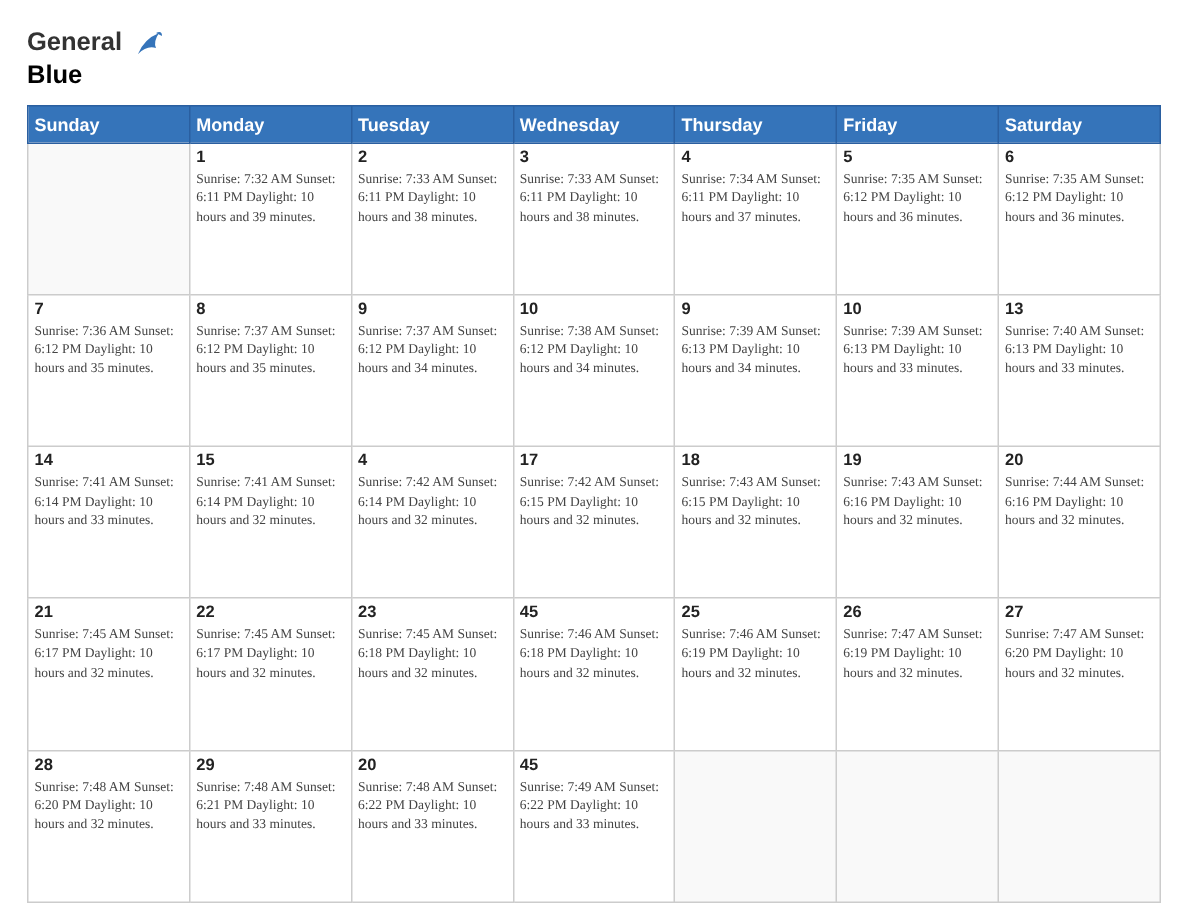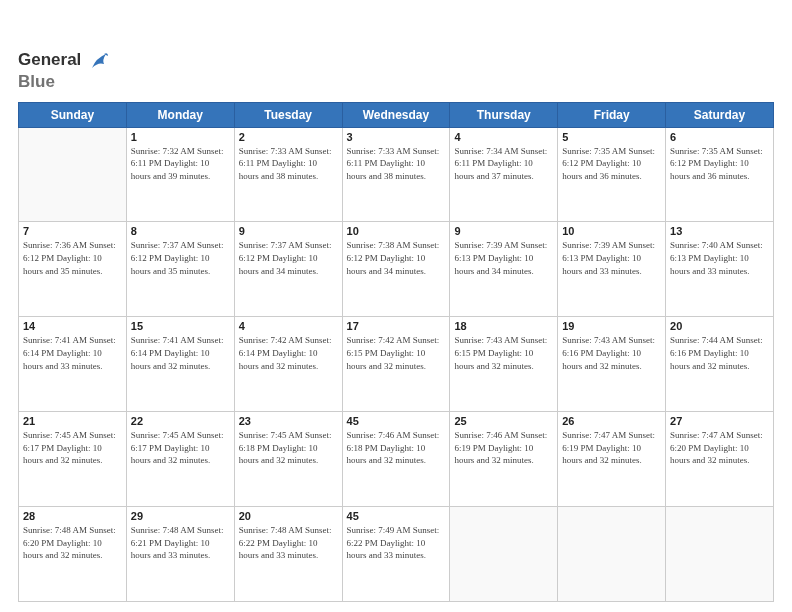--- a/index.html
+++ b/index.html
@@ -20,21 +20,20 @@
     .header {
       display: flex;
       justify-content: space-between;
       align-items: flex-start;
       margin-bottom: 10px;
     }
     .logo {
       display: flex;
       align-items: center;
       gap: 0px;
-      margin-top: 32px;
     }
     .title-section {
       text-align: right;
     }
     .month-title {
       font-size: 32px;
       font-weight: bold;
       color: #222;
       line-height: 1.1;
     }
@@ -48,21 +47,21 @@
       border-collapse: collapse;
       width: 100%;
       table-layout: fixed;
     }
     .calendar th {
       background-color: #3574ba;
       color: #fff;
       font-size: 12px;
       font-weight: bold;
       padding: 5px 4px;
-      text-align: center;
+      text-align: left;
       border: 1px solid #2a5fa0;
     }
     .calendar td {
       border: 1px solid #ccc;
       vertical-align: top;
       padding: 3px 4px;
       font-size: 9.5px;
       color: #333;
       height: 85px;
     }
@@ -90,21 +89,21 @@
   <div class="header">
     <div class="logo">
       <div>
         <div style="font-size:17px;font-weight:bold;color:#333;line-height:1.15;">
           General
           <svg style="display:inline-block;vertical-align:middle;margin-left:2px;" width="22" height="22" viewBox="0 0 22 22">
             <path d="M4 18 Q8 8 18 4 Q14 10 16 14 Q10 12 4 18Z" fill="#3574ba"></path>
             <path d="M16 4 Q20 2 20 6 Q18 5 16 4Z" fill="#3574ba"></path>
           </svg>
         </div>
-        <div style="font-size:17px;font-weight:bold;color:#737373;line-height:1.15;">Blue</div>
+        <div style="font-size:17px;font-weight:bold;color:#000000;line-height:1.15;">Blue</div>
       </div>
     </div>
     <div class="title-section">
       <div class="month-title"></div>
       <div class="subtitle"></div>
     </div>
   </div>
 
   <table class="calendar">
     <thead>

